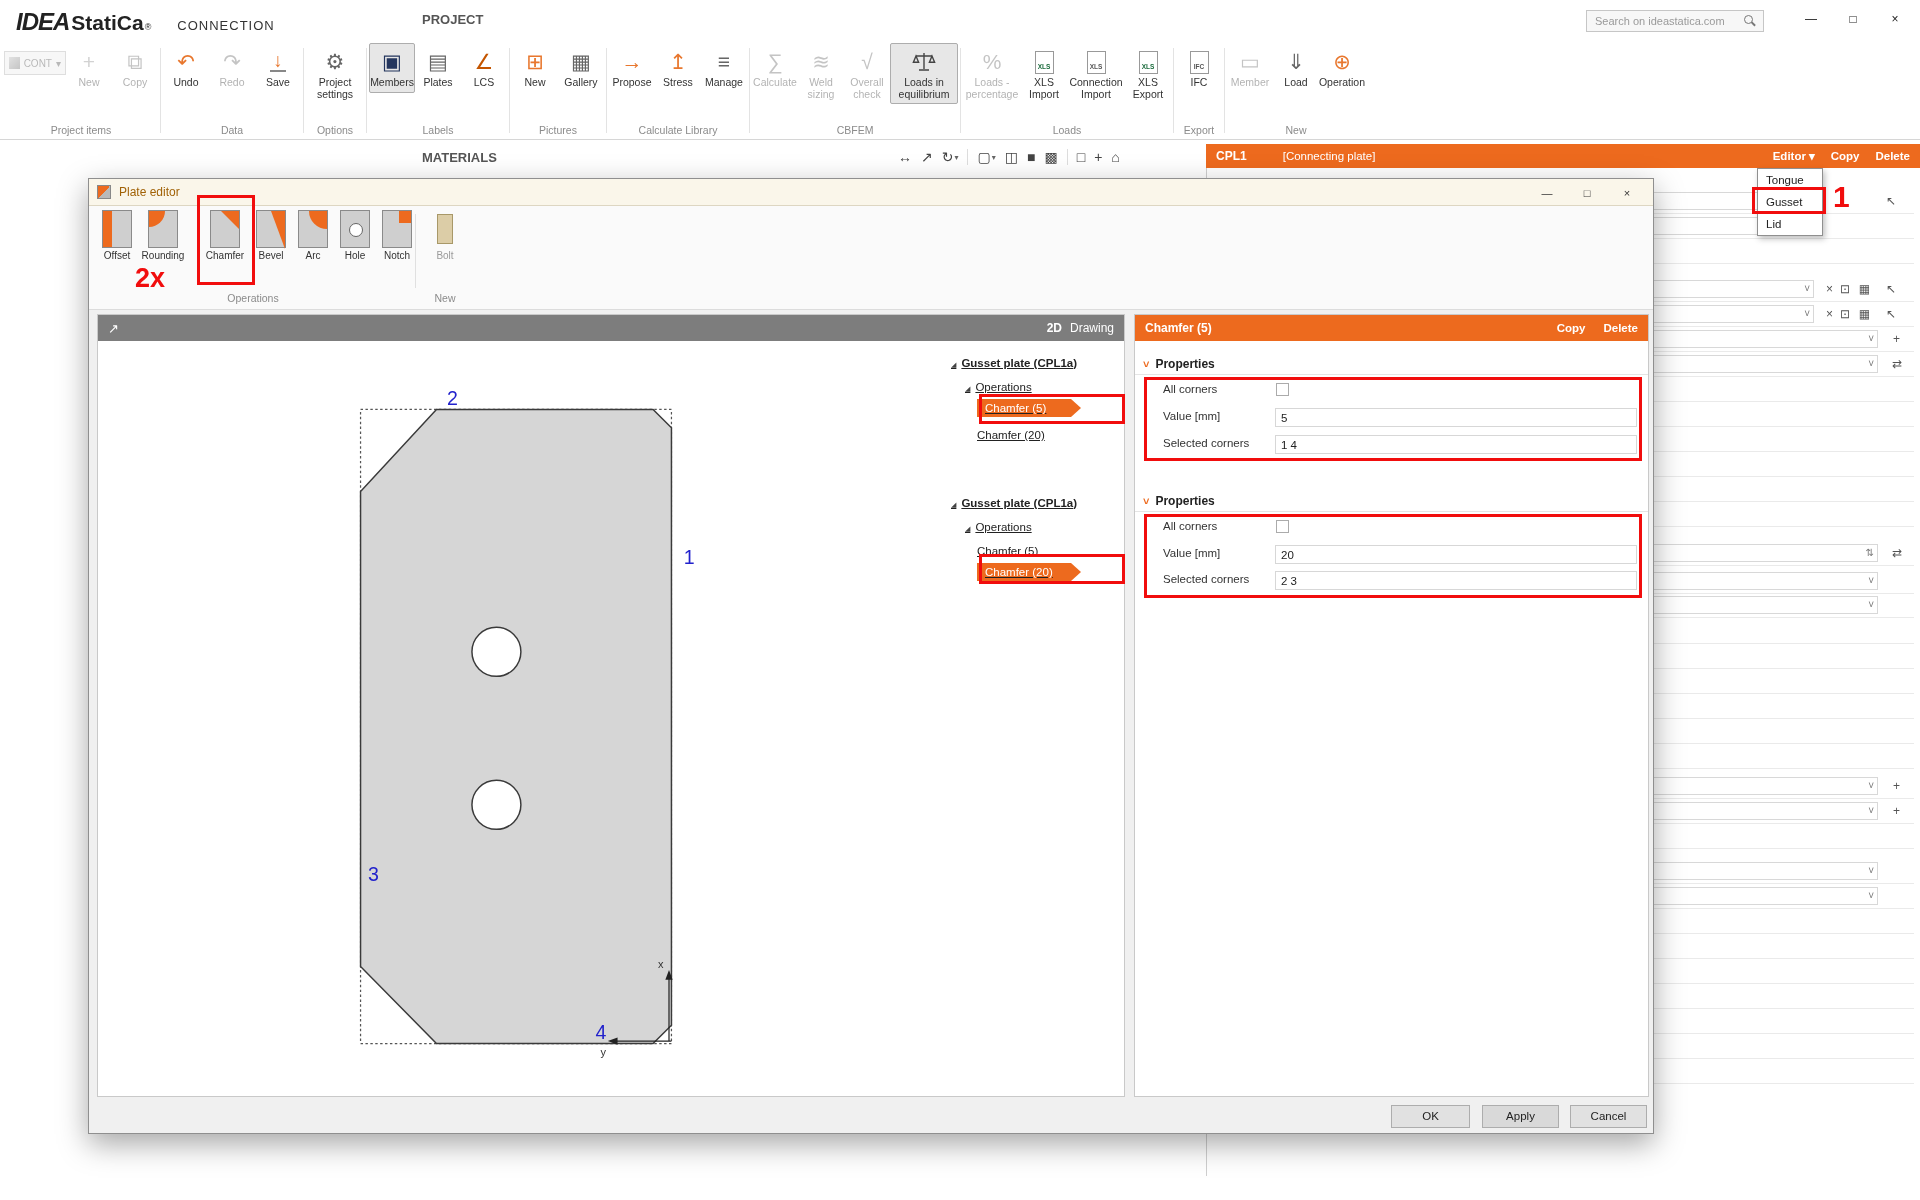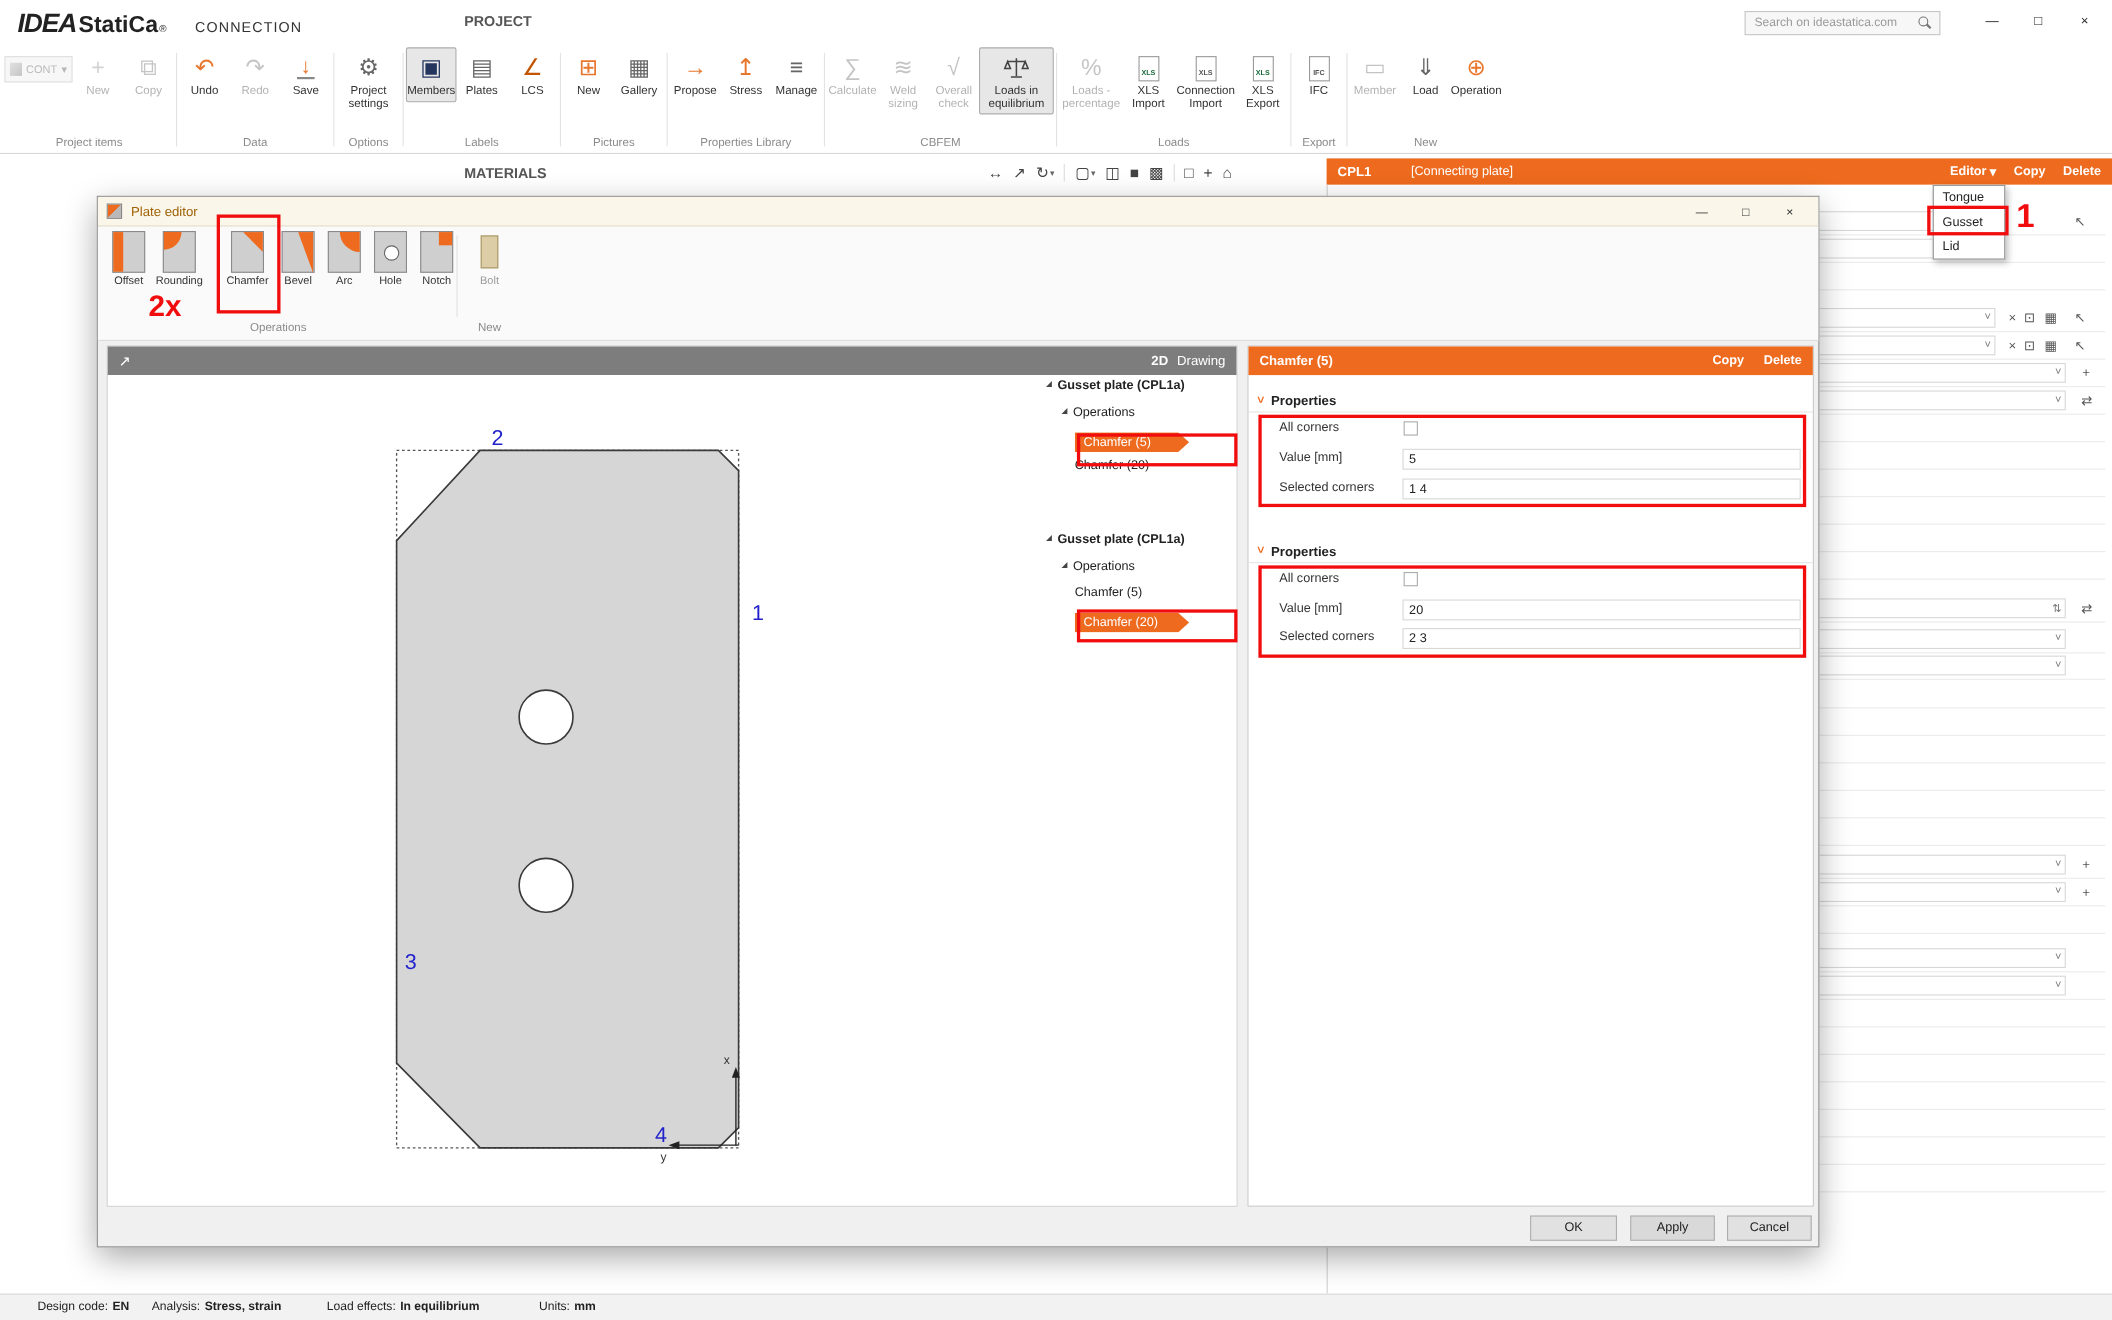--- a/index.html
+++ b/index.html
@@ -100,21 +100,21 @@
   
   .lpane { position:absolute; left:8px; top:135px; width:1028px; height:783px; background:#fff; border:1px solid #c9c9c9; }
   .lphead { position:absolute; left:0; top:0; right:0; height:26px; background:#7d7d7d; color:#fff; display:flex; align-items:center; padding:0 10px; }
   .lphead .expand { font-size:13px; }
   .lphead .sp { flex:1; }
   .lphead b { font-size:12px; margin-right:8px; }
   .lphead .tabname { font-size:12px; }
   .lcanvas { position:absolute; left:0; top:26px; right:0; bottom:0; background:#fff; }
 
   .tree { position:absolute; width:175px; }
-  .trow { height:24px; display:flex; align-items:flex-start; font-size:11.5px; color:#222; }
+  .trow { height:24px; display:flex; align-items:flex-end; font-size:11.5px; color:#222;text-decoration:underline; }
   .trow .texp { font-size:7px; color:#444; margin-right:5px; }
   .trow.lvl2 { padding-left:14px; }
   .trow.lvl3 { padding-left:26px; }
   .tlbl.bold { font-weight:700; }
   .tbanner { background:#ED6A1E; color:#fff; clip-path:polygon(0 0,calc(100% - 10px) 0,100% 50%,calc(100% - 10px) 100%,0 100%); padding:3px 16px 3px 8px; font-size:11.5px; min-width:104px; }
 
   .ppane { position:absolute; left:1045px; top:135px; width:515px; height:783px; background:#fff; border:1px solid #c9c9c9; }
   .phead { position:absolute; left:0; top:0; right:0; height:26px; background:#ED6A1E; color:#fff; display:flex; align-items:center; padding:0 10px; font-size:12px; }
   .phead .ht { font-weight:600; }
   .phead .sp { flex:1; }
@@ -259,21 +259,21 @@
         </div>
         <div class="rbtn">
           <span class="ric orangeic">↥</span>
           <span>Stress</span>
         </div>
         <div class="rbtn">
           <span class="ric">≡</span>
           <span>Manage</span>
         </div>
       </div>
-      <div class="rlabel">Properties Library</div>
+      <div class="rlabel">Calculate Library</div>
     </div>
     <div class="rdiv"></div>
 
     <div class="rgroup">
       <div class="rbtns">
         <div class="rbtn disabled">
           <span class="ric">∑</span>
           <span>Calculate</span>
         </div>
         <div class="rbtn disabled">
@@ -665,20 +665,14 @@
         <span class="pfield">2 3</span>
       </div>
       <div class="redbox" style="left:9px; top:199px; width:498px; height:84px;"></div>
     </div>
 
     <div class="dfoot-btn" style="left:1302px; width:79px">OK</div>
     <div class="dfoot-btn" style="left:1393px; width:77px; background:#d9d9d9">Apply</div>
     <div class="dfoot-btn" style="left:1481px; width:77px">Cancel</div>
   </div>
 
-  <div class="statusbar">
-    <span class="sitem" style="left:34px"><span>Design code:</span><span class="sv">EN</span></span>
-    <span class="sitem" style="left:138px"><span>Analysis:</span><span class="sv">Stress, strain</span></span>
-    <span class="sitem" style="left:297px"><span>Load effects:</span><span class="sv">In equilibrium</span></span>
-    <span class="sitem" style="left:490px"><span>Units:</span><span class="sv">mm</span></span>
-  </div>
 
 </div>
 
 </body></html>

